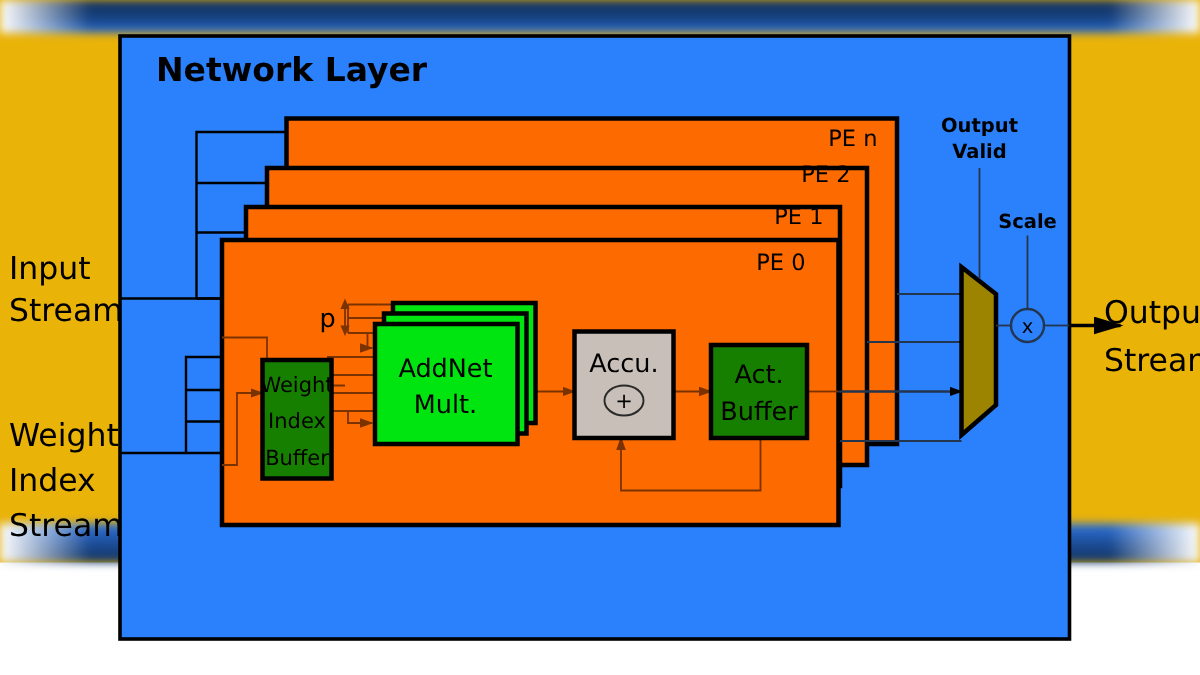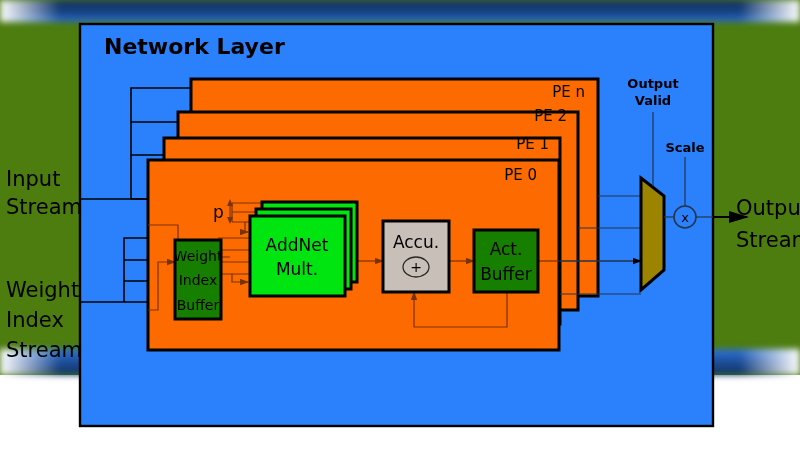--- a/index.html
+++ b/index.html
@@ -10,21 +10,21 @@
   body {
     width: 800px;
     height: 450px;
     overflow: hidden;
     font-family: "DejaVu Sans", sans-serif;
   }
   #stage {
     position: relative;
     width: 800px;
     height: 375px;
-    background: #4d7c0f;
+    background: #eab308;
   }
   
   .band {
     position: absolute;
     left: 0;
     width: 800px;
     pointer-events: none;
   }
   .band-top {
     top: 0;

